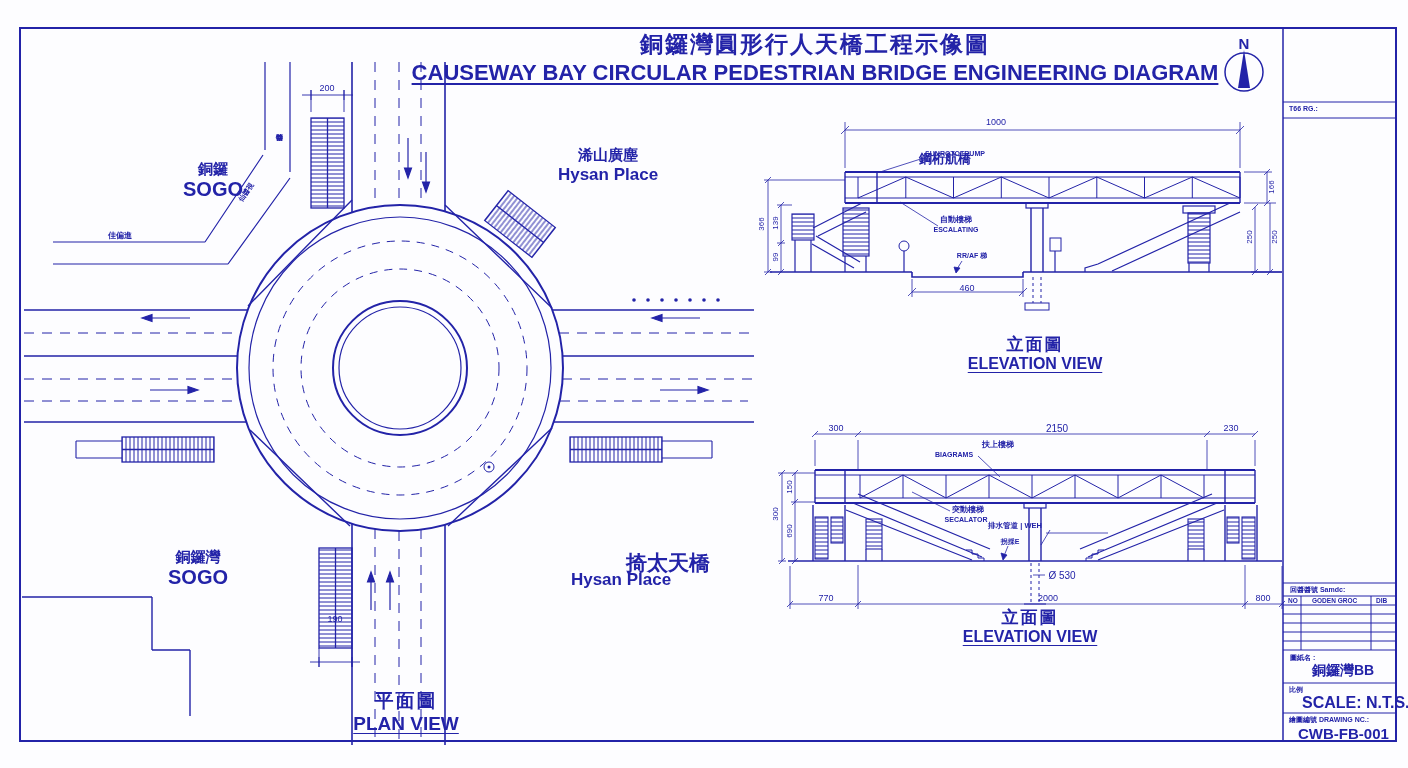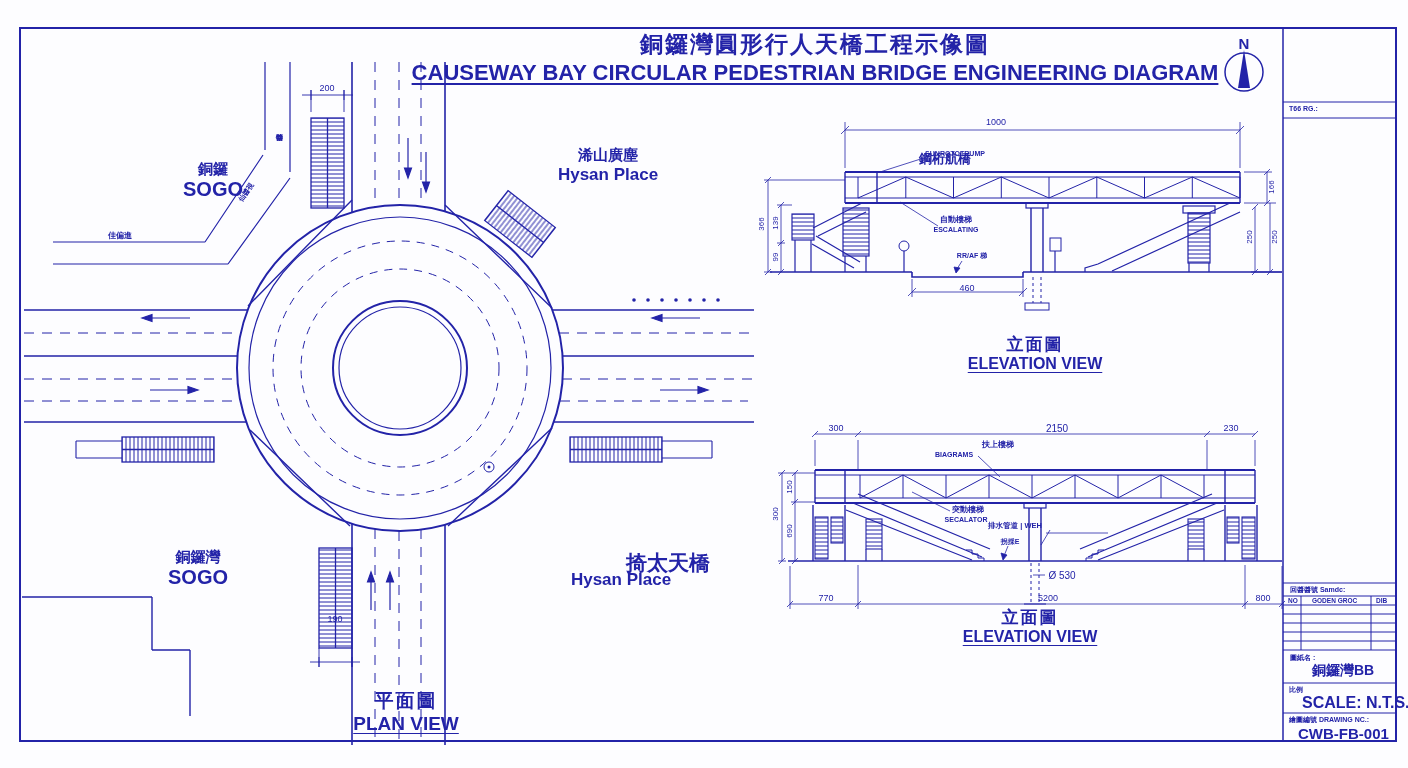--- a/index.html
+++ b/index.html
@@ -248,21 +248,21 @@
 <span class="t c" style="left:956px;top:216px;font-size:8px;">自動樓梯</span>
 <span class="t c" style="left:956px;top:226px;font-size:7px;">ESCALATING</span>
 <span class="t c" style="left:972px;top:252px;font-size:7px;">RR/AF 梯</span>
 <span class="t c" style="left:1035px;top:336px;font-size:17px;letter-spacing:2px;">立面圖</span>
 <span class="t c ul" style="left:1035px;top:356px;font-size:16px;">ELEVATION VIEW</span>
 
 <span class="t c dim" style="left:836px;top:424px;font-size:9px;">300</span>
 <span class="t c dim" style="left:1035px;top:424px;font-size:10px;margin-left:22px;">2150</span>
 <span class="t c dim" style="left:1231px;top:424px;font-size:9px;">230</span>
 <span class="t c dim" style="left:826px;top:594px;font-size:9px;">770</span>
-<span class="t c dim" style="left:1048px;top:594px;font-size:9px;">5200</span>
+<span class="t c dim" style="left:1048px;top:594px;font-size:9px;">2000</span>
 <span class="t c dim" style="left:1263px;top:594px;font-size:9px;">800</span>
 <span class="t rot" style="left:776px;top:514px;font-size:8px;">300</span>
 <span class="t rot" style="left:790px;top:487px;font-size:8px;">150</span>
 <span class="t rot" style="left:790px;top:531px;font-size:8px;">690</span>
 <span class="t c" style="left:958px;top:441px;font-size:8px;margin-left:40px;">扶上樓梯</span>
 <span class="t c" style="left:954px;top:451px;font-size:7px;">BIAGRAMS</span>
 <span class="t c" style="left:968px;top:506px;font-size:8px;">突動樓梯</span>
 <span class="t c" style="left:966px;top:516px;font-size:7px;">SECALATOR</span>
 <span class="t c" style="left:1015px;top:522px;font-size:7.5px;">排水管道 | WEH</span>
 <span class="t c" style="left:1010px;top:538px;font-size:7px;">拐採E</span>

